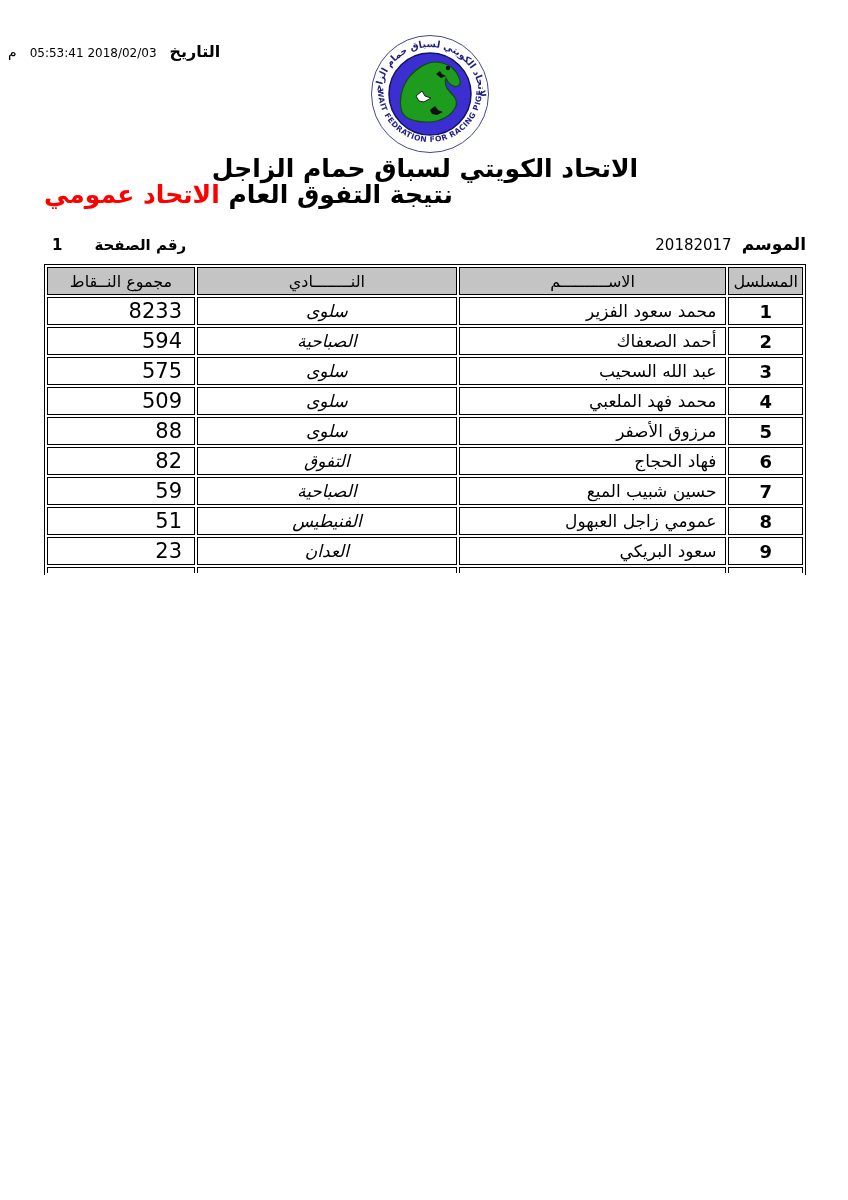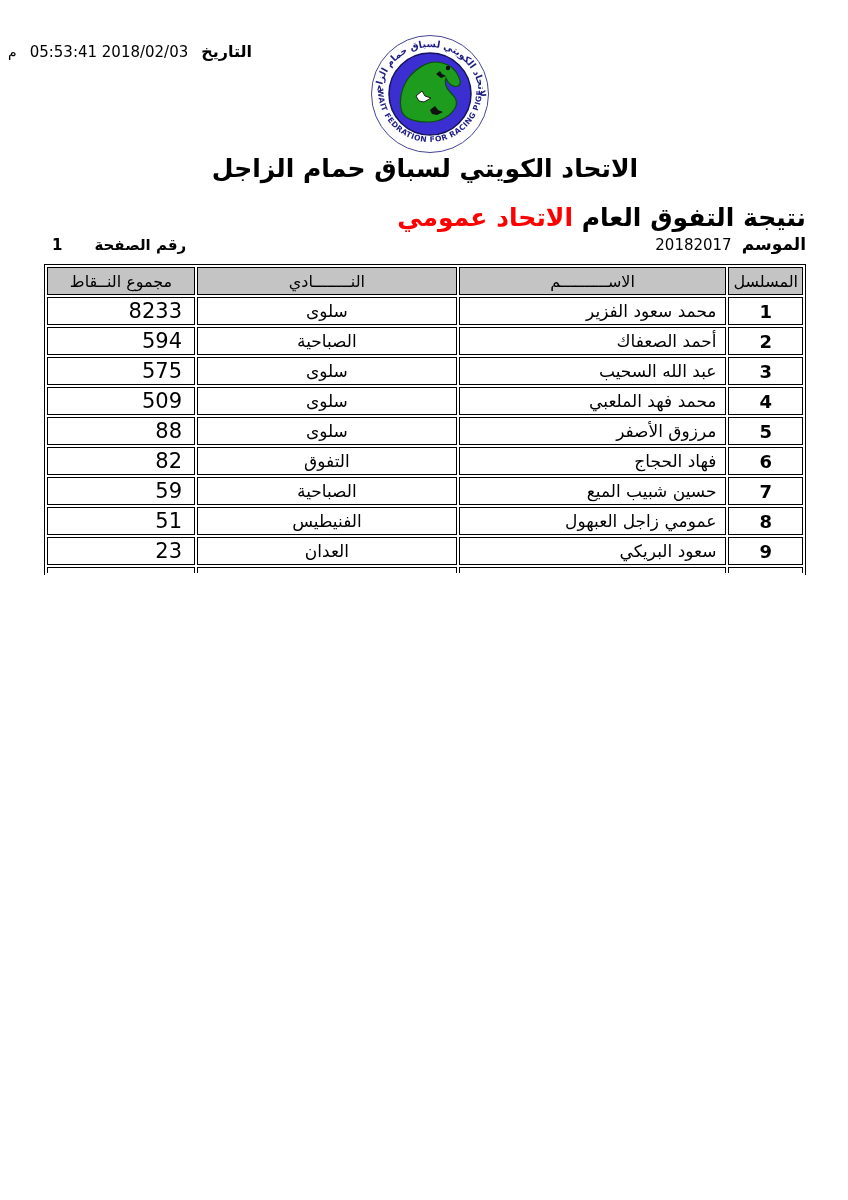--- a/index.html
+++ b/index.html
@@ -3,31 +3,31 @@
 <meta charset="utf-8">
 <style>
   html,body{margin:0;padding:0;background:#fff;}
   .page{position:relative;width:848px;height:1200px;background:#ffffff;overflow:hidden;
         font-family:"DejaVu Sans",sans-serif;color:#000;}
 
   
   .date-row{position:absolute;top:42px;left:8px;direction:rtl;display:flex;
             align-items:baseline;gap:13px;font-size:15px;}
   .date-label{font-weight:bold;font-size:16px;}
-  .datetime{direction:ltr;unicode-bidi:isolate;font-size:15px;}
+  .datetime{direction:ltr;unicode-bidi:isolate;font-size:12px;}
   .meridiem{font-size:14px;}
 
   
   .logo{position:absolute;left:368px;top:34px;width:124px;height:120px;}
   .logo text{font-family:"DejaVu Sans",sans-serif;font-weight:bold;fill:#1d1d86;}
 
   
   .title1{position:absolute;top:154px;left:44px;width:762px;text-align:center;
           direction:rtl;font-weight:bold;font-size:25px;}
-  .title2{position:absolute;top:203px;left:44px;width:762px;text-align:right;
+  .title2{position:absolute;top:180px;left:44px;width:762px;text-align:left;
           direction:rtl;font-weight:bold;font-size:25px;}
   .title2 .red{color:#ff0000;}
 
   
   .meta-row{position:absolute;top:234px;left:44px;width:762px;direction:rtl;
             display:flex;justify-content:space-between;align-items:baseline;}
   .meta-right{display:flex;gap:10px;align-items:baseline;}
   .meta-left{display:flex;gap:32px;align-items:baseline;margin-left:8px;}
   .season-label{font-weight:bold;font-size:17px;}
   .season-value{font-size:15px;direction:ltr;unicode-bidi:isolate;}
@@ -37,21 +37,21 @@
   
   .results{position:absolute;top:264px;left:44px;width:762px;direction:rtl;
            border-collapse:separate;border-spacing:2px;
            border:1px solid #000;border-bottom:none;}
   .results th{background:#c4c4c4;border:1px solid #000;font-weight:normal;
               font-size:16px;text-align:center;height:26px;padding:0 4px;}
   .results td{border:1px solid #000;height:26px;font-size:17px;padding:0;
               background:#fff;}
   td.serial{font-weight:bold;text-align:center;font-size:18px;}
   td.name{text-align:right;padding-right:9px;}
-  td.club{text-align:center;}
+  td.club{text-align:center;font-style:italic;}
   td.points{text-align:right;padding-right:12px;font-size:21px;direction:ltr;}
   tr.stub td{height:5px;border-bottom:none;}
 </style>
 </head>
 <body>
 
 <div class="page">
 
   <div class="date-row">
     <span class="date-label">التاريخ</span>

